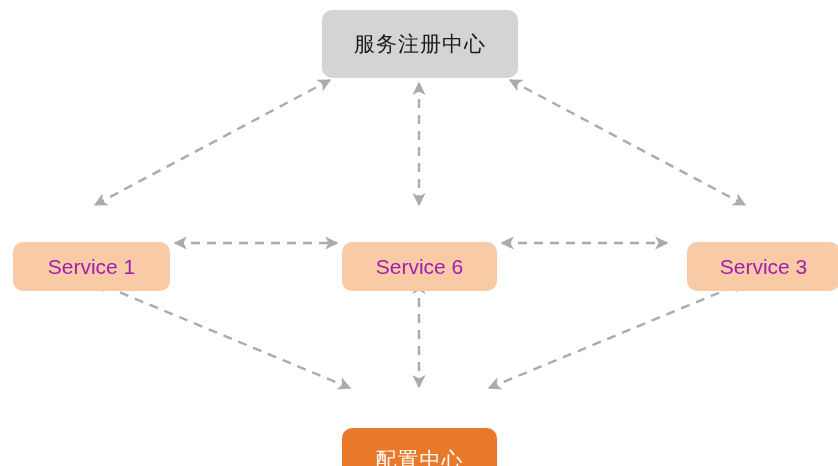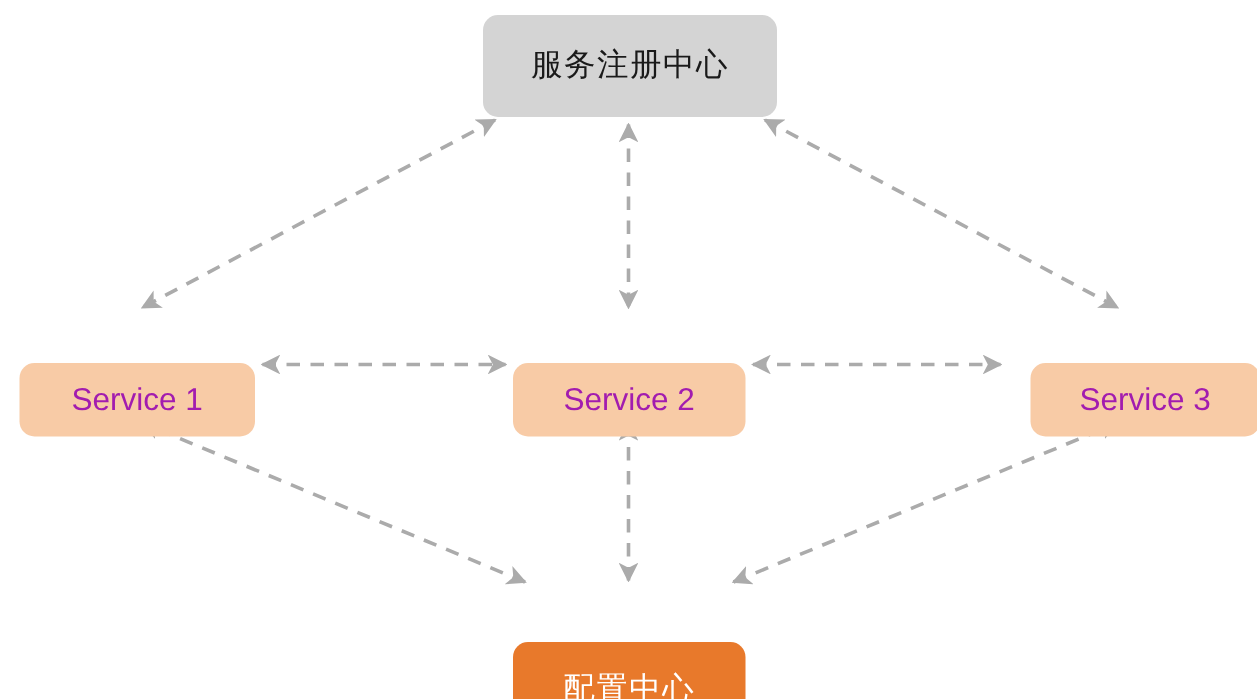--- a/index.html
+++ b/index.html
@@ -114,21 +114,21 @@
 
   <div class="node registry">
     <span class="node-label">服务注册中心</span>
   </div>
 
   <div class="node service service-1">
     <span class="node-label">Service 1</span>
   </div>
 
   <div class="node service service-2">
-    <span class="node-label">Service 2</span>
+    <span class="node-label">Service 6</span>
   </div>
 
   <div class="node service service-3">
     <span class="node-label">Service 3</span>
   </div>
 
   <div class="node config">
     <span class="node-label">配置中心</span>
   </div>
 

